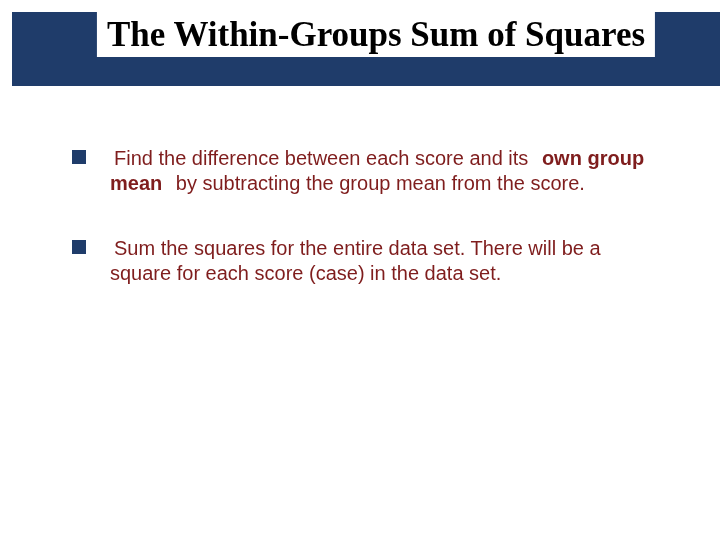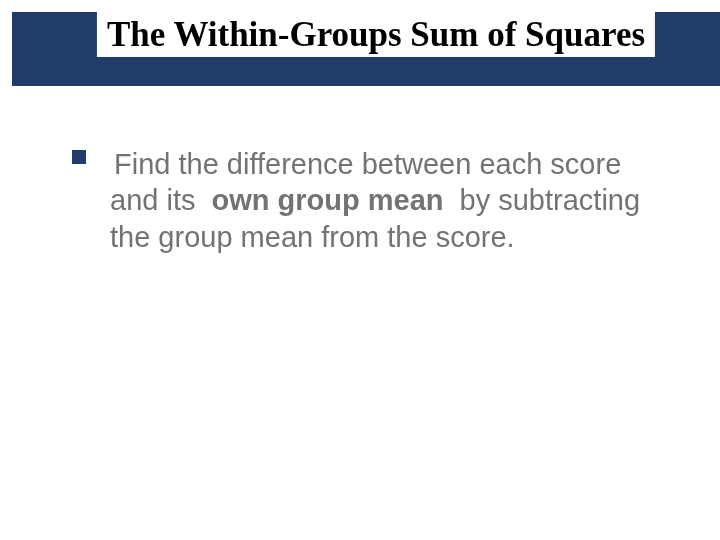--- a/index.html
+++ b/index.html
@@ -32,23 +32,23 @@
   .content {
     padding: 48px 48px 0 48px;
   }
   .bullet-list {
     list-style: none;
   }
   .bullet-item {
     display: flex;
     align-items: flex-start;
     margin-bottom: 32px;
-    font-size: 29px;
+    font-size: 20px;
     line-height: 1.25;
-    color: #737373;
+    color: #7f1d1d;
   }
   .bullet-marker {
     flex: 0 0 auto;
     width: 14px;
     height: 14px;
     background: #1f3c6a;
     margin-top: 8px;
     margin-right: 20px;
     margin-left: 4px;
   }
@@ -63,14 +63,18 @@
 <div class="title-bar">
   <div class="title">The Within-Groups Sum of Squares</div>
 </div>
 
 <div class="content">
   <ul class="bullet-list">
     <li class="bullet-item">
       <span class="bullet-marker"></span>
       <span class="bullet-text"><span>Find the difference between each score and its </span><span class="bold">own group mean</span><span> by subtracting the group mean from the score.</span></span>
     </li>
+    <li class="bullet-item">
+      <span class="bullet-marker"></span>
+      <span class="bullet-text"><span>Sum the squares for the entire data set. There will be a square for each score (case) in the data set.</span><span class="bold"></span><span></span></span>
+    </li>
   </ul>
 </div>
 
 </body></html>

